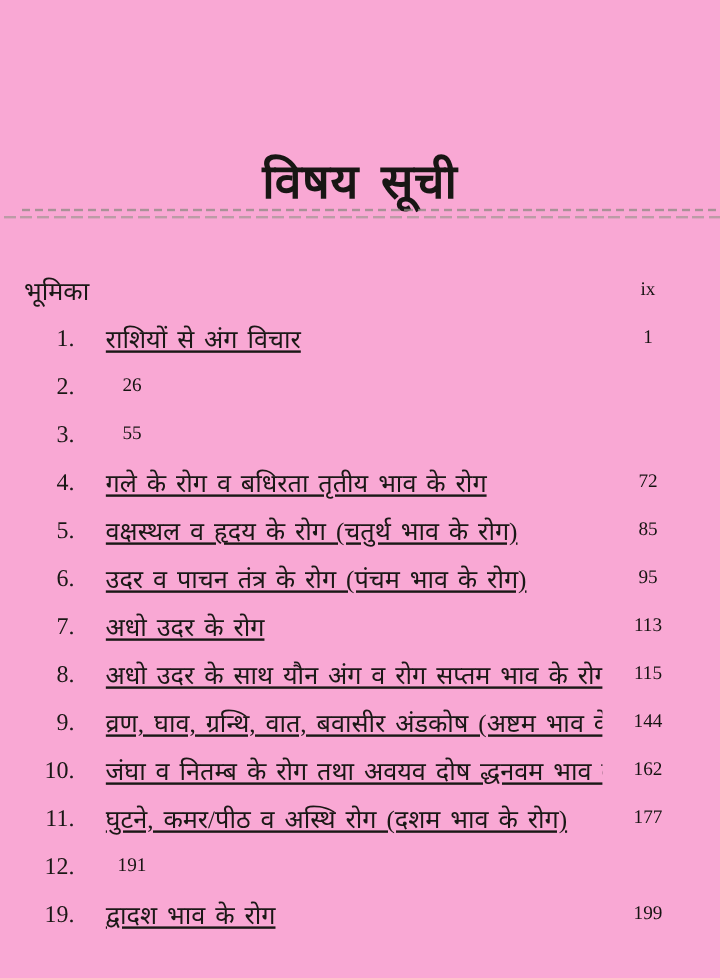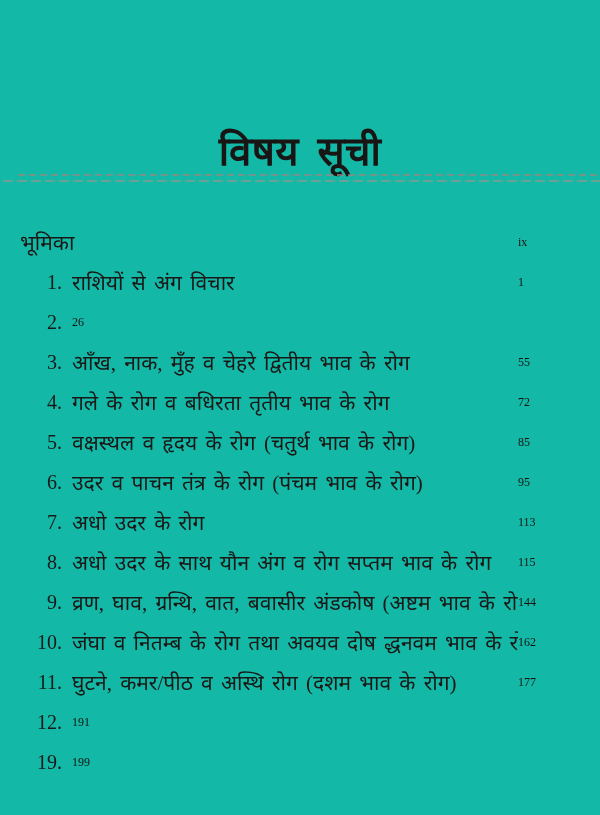--- a/index.html
+++ b/index.html
@@ -10,21 +10,21 @@
     width: 600px;
     height: 815px;
     background: #ffffff;
     overflow: hidden;
     position: relative;
     font-family: "Liberation Serif", "DejaVu Serif", serif;
   }
   .page {
     position: absolute;
     inset: 0;
-    background: #14b8a6;
+    background: #f9a8d4;
   }
   .title {
     position: absolute;
     top: 100px;
     left: 0;
     width: 100%;
     text-align: center;
     font-size: 40px;
     line-height: 1.25;
     font-weight: 700;
@@ -62,45 +62,47 @@
     top: 222px;
     left: 20px;
     right: 38px;
     color: #1a1816;
     font-size: 21px;
   }
   .row {
     height: 40px;
     display: flex;
     align-items: center;
+    gap: 16px;
   }
   .entry-num {
     flex: 0 0 42px;
     width: 42px;
     text-align: right;
     padding-right: 10px;
     font-size: 20px;
     color: #1a1816;
   }
   .entry-title {
     flex: 1 1 auto;
     white-space: nowrap;
     overflow: hidden;
     word-spacing: 3px;
+    text-decoration: underline;
   }
   .intro-label {
     flex: 1 1 auto;
     white-space: nowrap;
     word-spacing: 3px;
   }
   .page-num {
     flex: 0 0 auto;
     min-width: 44px;
-    text-align: left;
-    font-size: 12px;
+    text-align: center;
+    font-size: 16px;
     color: #151311;
   }
 </style>
 </head>
 <body>
 
 <div class="page">
 
   <h1 class="title">विषय सूची</h1>
 
@@ -119,21 +121,20 @@
           <span class="entry-num">1.</span>
           <span class="entry-title">राशियों से अंग विचार</span>
           <span class="page-num">1</span>
         </div>
         <div class="row">
           <span class="entry-num">2.</span>
           <span class="page-num">26</span>
         </div>
         <div class="row">
           <span class="entry-num">3.</span>
-          <span class="entry-title">आँख, नाक, मुँह व चेहरे द्वितीय भाव के रोग</span>
           <span class="page-num">55</span>
         </div>
         <div class="row">
           <span class="entry-num">4.</span>
           <span class="entry-title">गले के रोग व बधिरता तृतीय भाव के रोग</span>
           <span class="page-num">72</span>
         </div>
         <div class="row">
           <span class="entry-num">5.</span>
           <span class="entry-title">वक्षस्थल व हृदय के रोग (चतुर्थ भाव के रोग)</span>
@@ -168,18 +169,19 @@
           <span class="entry-num">11.</span>
           <span class="entry-title">घुटने, कमर/पीठ व अस्थि रोग (दशम भाव के रोग)</span>
           <span class="page-num">177</span>
         </div>
         <div class="row">
           <span class="entry-num">12.</span>
           <span class="page-num">191</span>
         </div>
         <div class="row">
           <span class="entry-num">19.</span>
+          <span class="entry-title">द्वादश भाव के रोग</span>
           <span class="page-num">199</span>
         </div>
       </div>
   </div>
 
 </div>
 
 </body></html>

